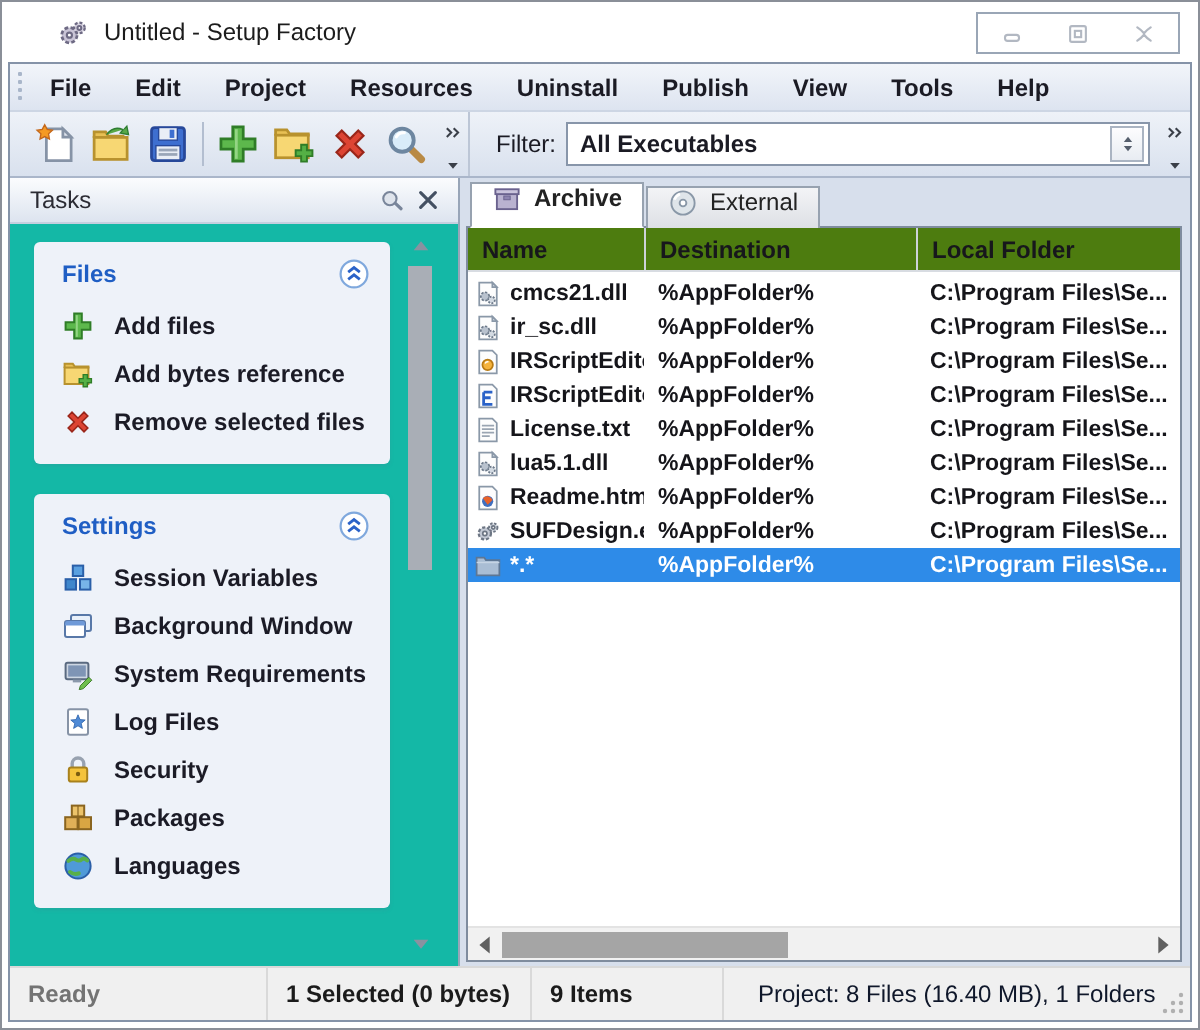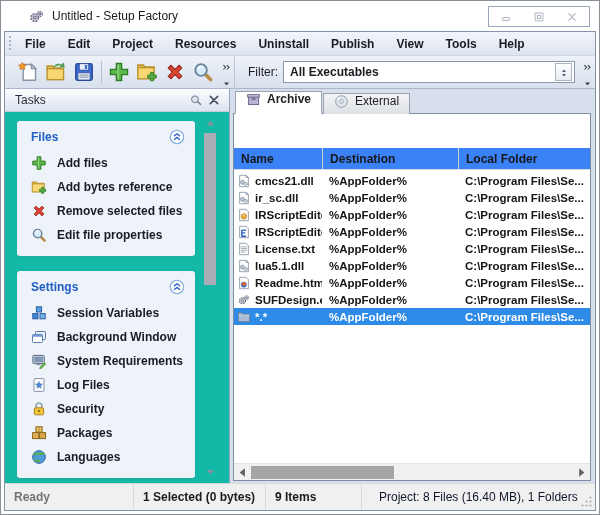--- a/index.html
+++ b/index.html
@@ -65,21 +65,21 @@
   .sthumb { position:absolute; left:1px; top:16px; width:12px; height:152px; background:#a9aeb6; }
 
   
   .content { flex:1; display:flex; flex-direction:column; padding:2px 4px 2px 3px; background:#d7dfec; }
   .tabs { display:flex; height:23px; padding-left:2px; position:relative; z-index:2; }
   .tab { display:flex; align-items:flex-start; gap:6px; font-size:12px; padding:0 10px; border:1px solid #97a2b0; background:linear-gradient(#f3f4f6,#dde0e5); margin-right:1px; cursor:default; color:#222; margin-top:2px; border-bottom:none; }
   .tab .ic { width:15px; height:15px; }
   .tab.active { background:#fff; font-weight:700; margin-top:0; border-bottom:1px solid #fff; }
   .tab-label { white-space:nowrap; }
   .table-panel { flex:1; border:1px solid #7f8c9e; background:#fff; margin-top:-1px; display:flex; flex-direction:column; overflow:hidden; }
-  .thead { height:22px; display:flex; background:#3b82f6; border-bottom:1px solid #d8dce2; flex:0 0 22px;margin-top:34px; }
+  .thead { height:22px; display:flex; background:#4d7c0f; border-bottom:1px solid #d8dce2; flex:0 0 22px; }
   .th { font-size:12px; font-weight:700; color:#17171c; display:flex; align-items:center; padding-left:7px; }
   .th.c-name { width:88px; }
   .th.c-dest { width:136px; border-left:1px solid #cdd2d9; }
   .th.c-local { flex:1; border-left:1px solid #cdd2d9; }
   .tbody { flex:1; overflow:hidden; padding-top:2px; }
   .trow { height:17px; display:flex; align-items:center; font-size:11.5px; font-weight:600; color:#15151a; cursor:default; }
   .trow .cell { white-space:nowrap; overflow:hidden; }
   .trow .c-name { width:88px; display:flex; align-items:center; gap:4px; padding-left:3px; }
   .trow .c-dest { width:136px; padding-left:7px; }
   .trow .c-local { flex:1; padding-left:7px; }
@@ -306,28 +306,20 @@
                   <span class="lbl">Add bytes reference</span>
                 </button>
 
                 <button class="task-item">
                   <span class="ic"><svg viewBox="0 0 16 16">
                       <path d="M3.1 5 L5 3.1 8 6.1 11 3.1 12.9 5 9.9 8 12.9 11 11 12.9 8 9.9 5 12.9 3.1 11 6.1 8 z" fill="#dd4433" stroke="#99261a" stroke-width=".8"></path>
                     </svg></span>
                   <span class="lbl">Remove selected files</span>
                 </button>
 
-                <button class="task-item">
-                  <span class="ic"><svg viewBox="0 0 16 16">
-                      <line x1="9.7" y1="9.7" x2="13.6" y2="13.6" stroke="#b98a45" stroke-width="2.6" stroke-linecap="round"></line>
-                      <circle cx="6.6" cy="6.6" r="4.2" fill="#d9ecf9" stroke="#6d86a0" stroke-width="1.4"></circle>
-                      <path d="M4.5 5.4 q.9-1.7 2.9-1.5" stroke="#fff" stroke-width="1.1" fill="none" stroke-linecap="round"></path>
-                    </svg></span>
-                  <span class="lbl">Edit file properties</span>
-                </button>
               </div>
           </div>
 
           <div class="task-card">
             <div class="card-head">
               <span class="card-title">Settings</span>
               <button class="collapse-btn"><span class="ic"><svg viewBox="0 0 16 16">
                       <circle cx="8" cy="8" r="6.7" fill="#fff" stroke="#7fa8dd" stroke-width="1.1"></circle>
                       <path d="M5.1 10.7 L8 8.4 10.9 10.7 M5.1 7.1 L8 4.8 10.9 7.1" stroke="#2a62c8" stroke-width="1.4" fill="none"></path>
                     </svg></span></button>

